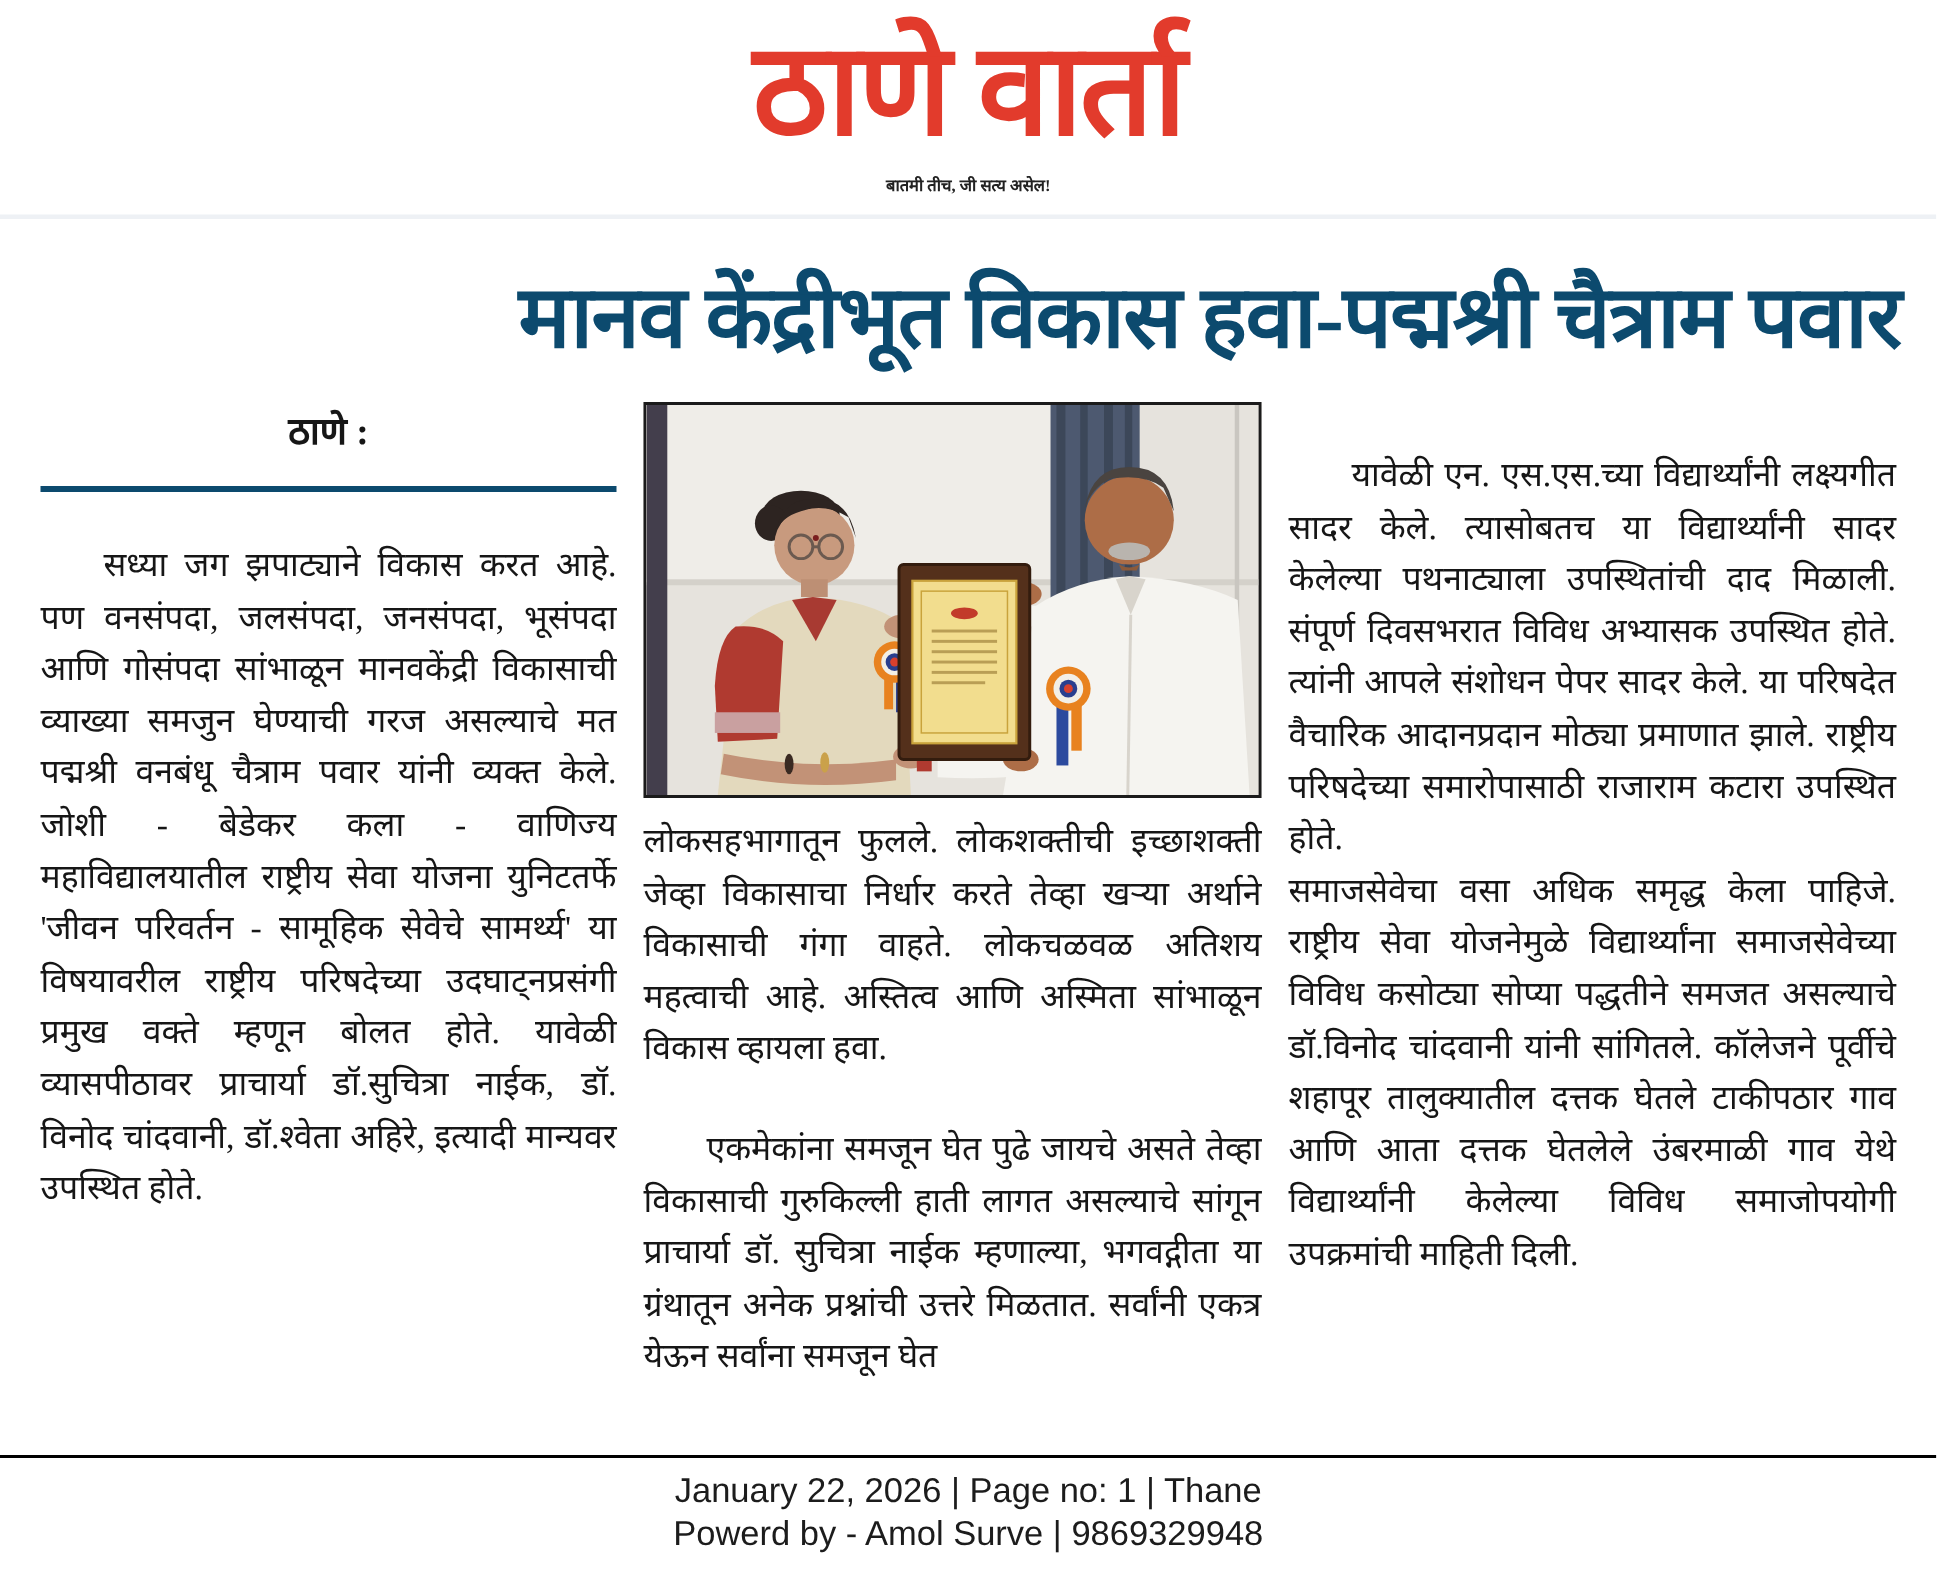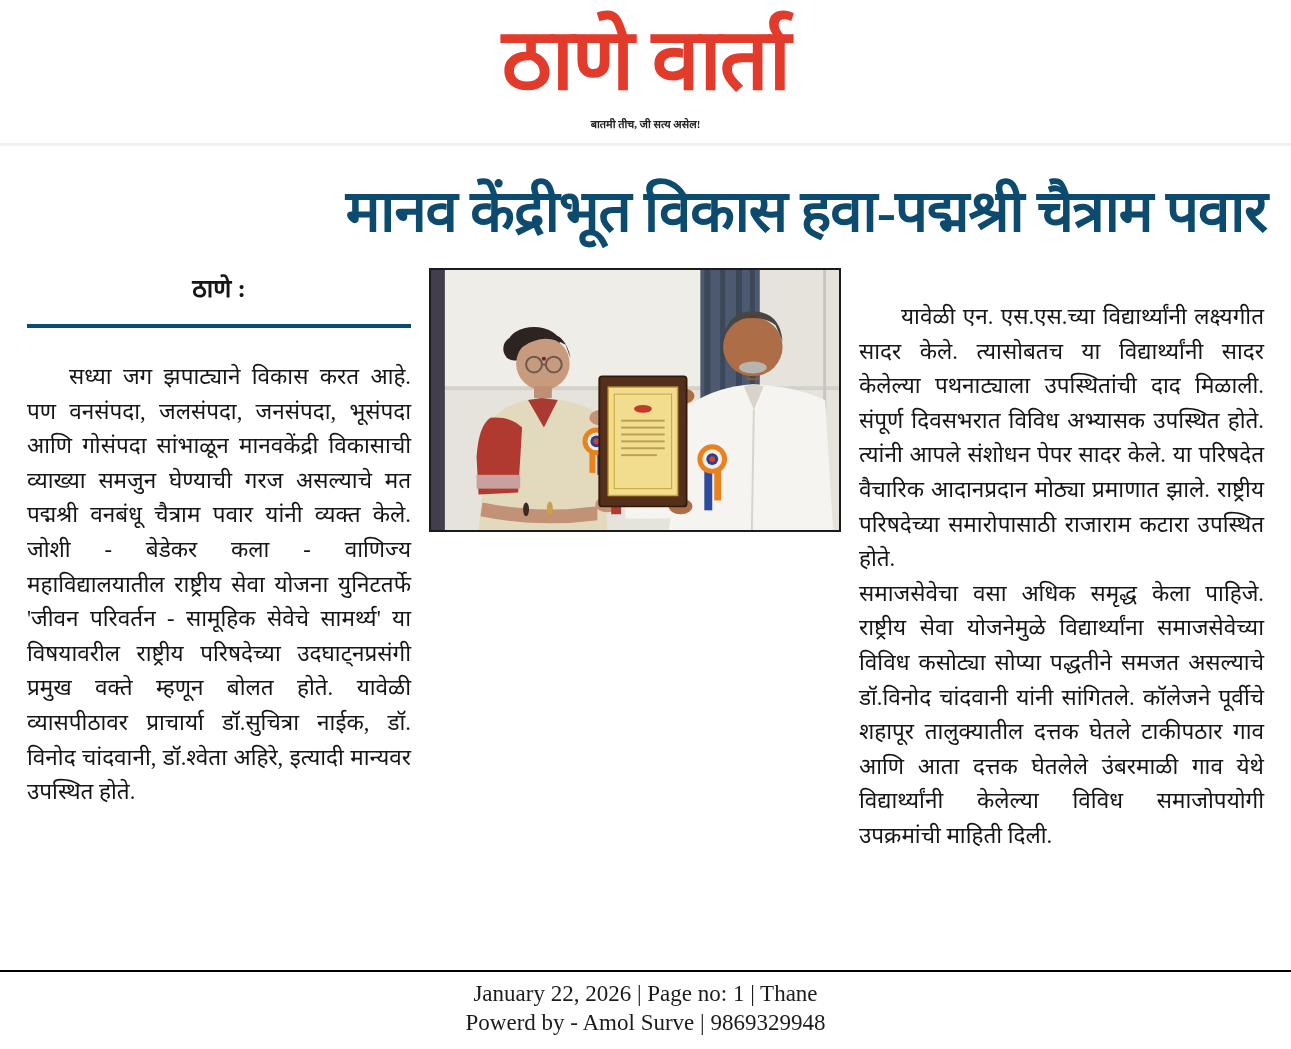--- a/index.html
+++ b/index.html
@@ -90,21 +90,21 @@
   .photo-frame svg { display: block; width: 100%; height: 100%; }
 
   
   .footer {
     position: absolute;
     top: 970px;
     left: 0; right: 0;
     border-top: 2px solid #000;
     text-align: center;
     padding-top: 7px;
-    font-family: Liberation Serif, serif;
+    font-family: Liberation Sans, sans-serif;
     font-size: 23px;
     line-height: 29px;
     color: #1c1c1c;
   }
 </style>
 </head>
 <body>
 
 <div class="page">
 
@@ -208,20 +208,22 @@
             <ellipse cx="214" cy="141" rx="9" ry="4" fill="#c23b2a"></ellipse>
             <rect x="192" y="152" width="44" height="2" fill="#b99e55"></rect>
             <rect x="192" y="159" width="44" height="2" fill="#b99e55"></rect>
             <rect x="192" y="166" width="44" height="2" fill="#b99e55"></rect>
             <rect x="192" y="173" width="44" height="2" fill="#b99e55"></rect>
             <rect x="192" y="180" width="44" height="2" fill="#b99e55"></rect>
             <rect x="192" y="187" width="36" height="2" fill="#b99e55"></rect>
           </g>
         </svg>
       </div>
+      <p class="para">लोकसहभागातून फुलले. लोकशक्तीची इच्छाशक्ती जेव्हा विकासाचा निर्धार करते तेव्हा खऱ्या अर्थाने विकासाची गंगा वाहते. लोकचळवळ अतिशय महत्वाची आहे. अस्तित्व आणि अस्मिता सांभाळून विकास व्हायला हवा.</p>
+      <p class="para indent">एकमेकांना समजून घेत पुढे जायचे असते तेव्हा विकासाची गुरुकिल्ली हाती लागत असल्याचे सांगून प्राचार्या डॉ. सुचित्रा नाईक म्हणाल्या, भगवद्गीता या ग्रंथातून अनेक प्रश्नांची उत्तरे मिळतात. सर्वांनी एकत्र येऊन सर्वांना समजून घेत</p>
     </div>
 
     <div class="col col-3">
       <p class="para indent">यावेळी एन. एस.एस.च्या विद्यार्थ्यांनी लक्ष्यगीत सादर केले. त्यासोबतच या विद्यार्थ्यांनी सादर केलेल्या पथनाट्याला उपस्थितांची दाद मिळाली. संपूर्ण दिवसभरात विविध अभ्यासक उपस्थित होते. त्यांनी आपले संशोधन पेपर सादर केले. या परिषदेत वैचारिक आदानप्रदान मोठ्या प्रमाणात झाले. राष्ट्रीय परिषदेच्या समारोपासाठी राजाराम कटारा उपस्थित होते.</p>
       <p class="para">समाजसेवेचा वसा अधिक समृद्ध केला पाहिजे. राष्ट्रीय सेवा योजनेमुळे विद्यार्थ्यांना समाजसेवेच्या विविध कसोट्या सोप्या पद्धतीने समजत असल्याचे डॉ.विनोद चांदवानी यांनी सांगितले. कॉलेजने पूर्वीचे शहापूर तालुक्यातील दत्तक घेतले टाकीपठार गाव आणि आता दत्तक घेतलेले उंबरमाळी गाव येथे विद्यार्थ्यांनी केलेल्या विविध समाजोपयोगी उपक्रमांची माहिती दिली.</p>
     </div>
 
   </div>
 
   <div class="footer">

